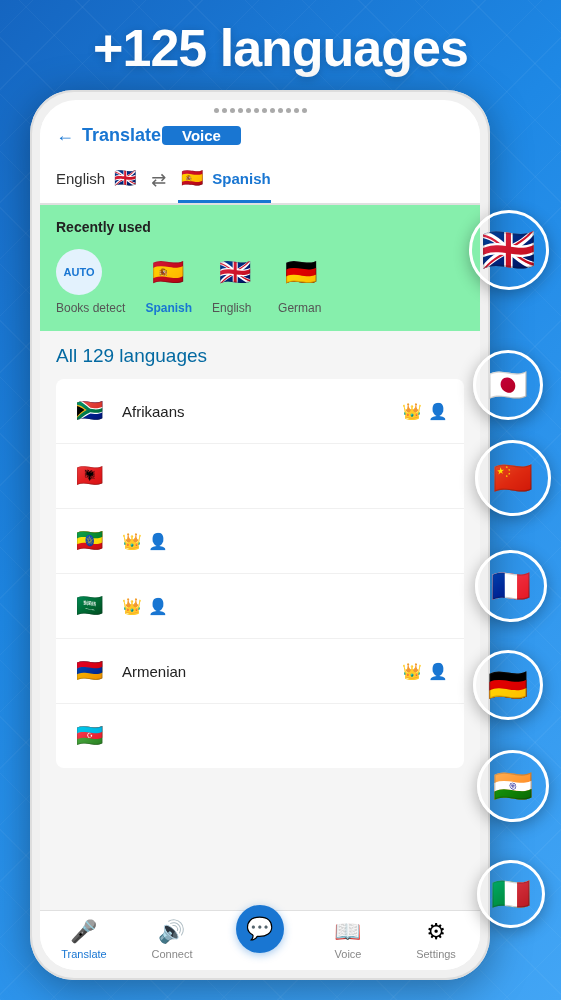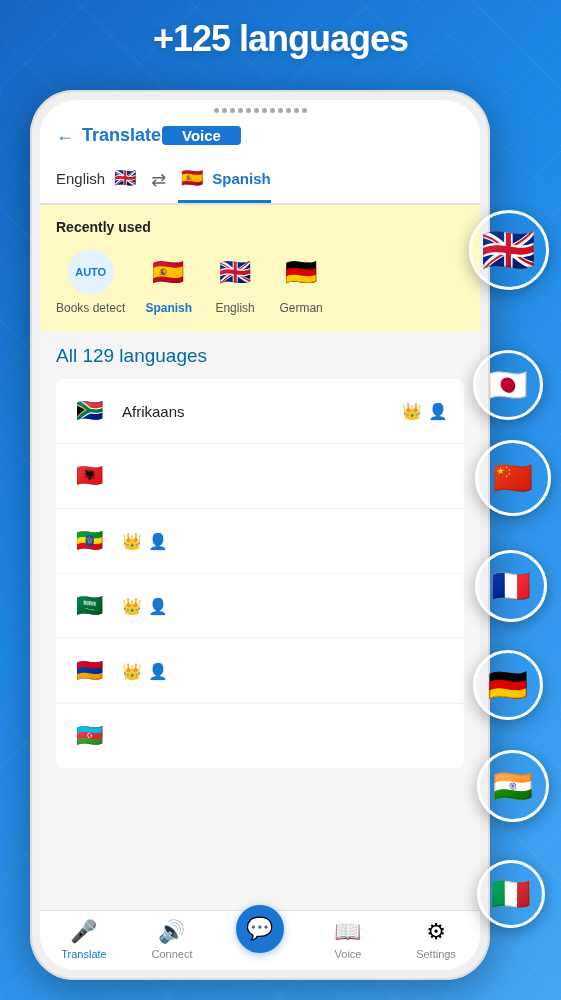--- a/index.html
+++ b/index.html
@@ -27,21 +27,21 @@
         repeating-linear-gradient(45deg, rgba(255,255,255,0.04) 0px, rgba(255,255,255,0.04) 1px, transparent 1px, transparent 40px),
         repeating-linear-gradient(-45deg, rgba(255,255,255,0.04) 0px, rgba(255,255,255,0.04) 1px, transparent 1px, transparent 40px);
     }
 
     
     .hero-title {
       position: absolute;
       top: 18px;
       left: 0; right: 0;
       text-align: center;
-      font-size: 36px;
+      font-size: 52px;
       font-weight: 900;
       color: #fff;
       text-shadow: 0 2px 8px rgba(0,0,0,0.2);
       letter-spacing: -1px;
       z-index: 2;
     }
 
     
     .float-flag {
       position: absolute;
@@ -159,39 +159,39 @@
     .flag-circle {
       width: 28px; height: 28px;
       border-radius: 50%;
       overflow: hidden;
       display: flex; align-items: center; justify-content: center;
       font-size: 18px;
     }
 
     
     .section-recently {
-      background: #fef9c3;
+      background: #86efac;
       margin: 0;
       padding: 14px 16px 16px;
     }
     .section-title {
       font-size: 14px;
       font-weight: 700;
       color: #222;
       margin-bottom: 14px;
     }
     .recent-items {
       display: flex;
       gap: 20px;
       align-items: flex-start;
     }
     .recent-item {
       display: flex;
       flex-direction: column;
-      align-items: center;
+      align-items: flex-start;
       gap: 6px;
       cursor: pointer;
     }
     .recent-icon {
       width: 46px; height: 46px;
       border-radius: 50%;
       display: flex; align-items: center; justify-content: center;
       font-size: 26px;
     }
     .recent-icon.auto {
@@ -424,20 +424,21 @@
           <div class="lang-row">
             <div class="lang-flag">🇸🇦</div>
             <div class="lang-badges">
               <span class="badge-crown">👑</span>
               <span class="badge-voice">👤</span>
             </div>
           </div>
 
           <div class="lang-row">
             <div class="lang-flag">🇦🇲</div>
+            <span class="lang-row-name">Armenian</span>
             <div class="lang-badges">
               <span class="badge-crown">👑</span>
               <span class="badge-voice">👤</span>
             </div>
           </div>
 
           <div class="lang-row">
             <div class="lang-flag">🇦🇿</div>
             <div class="lang-badges"></div>
           </div>

